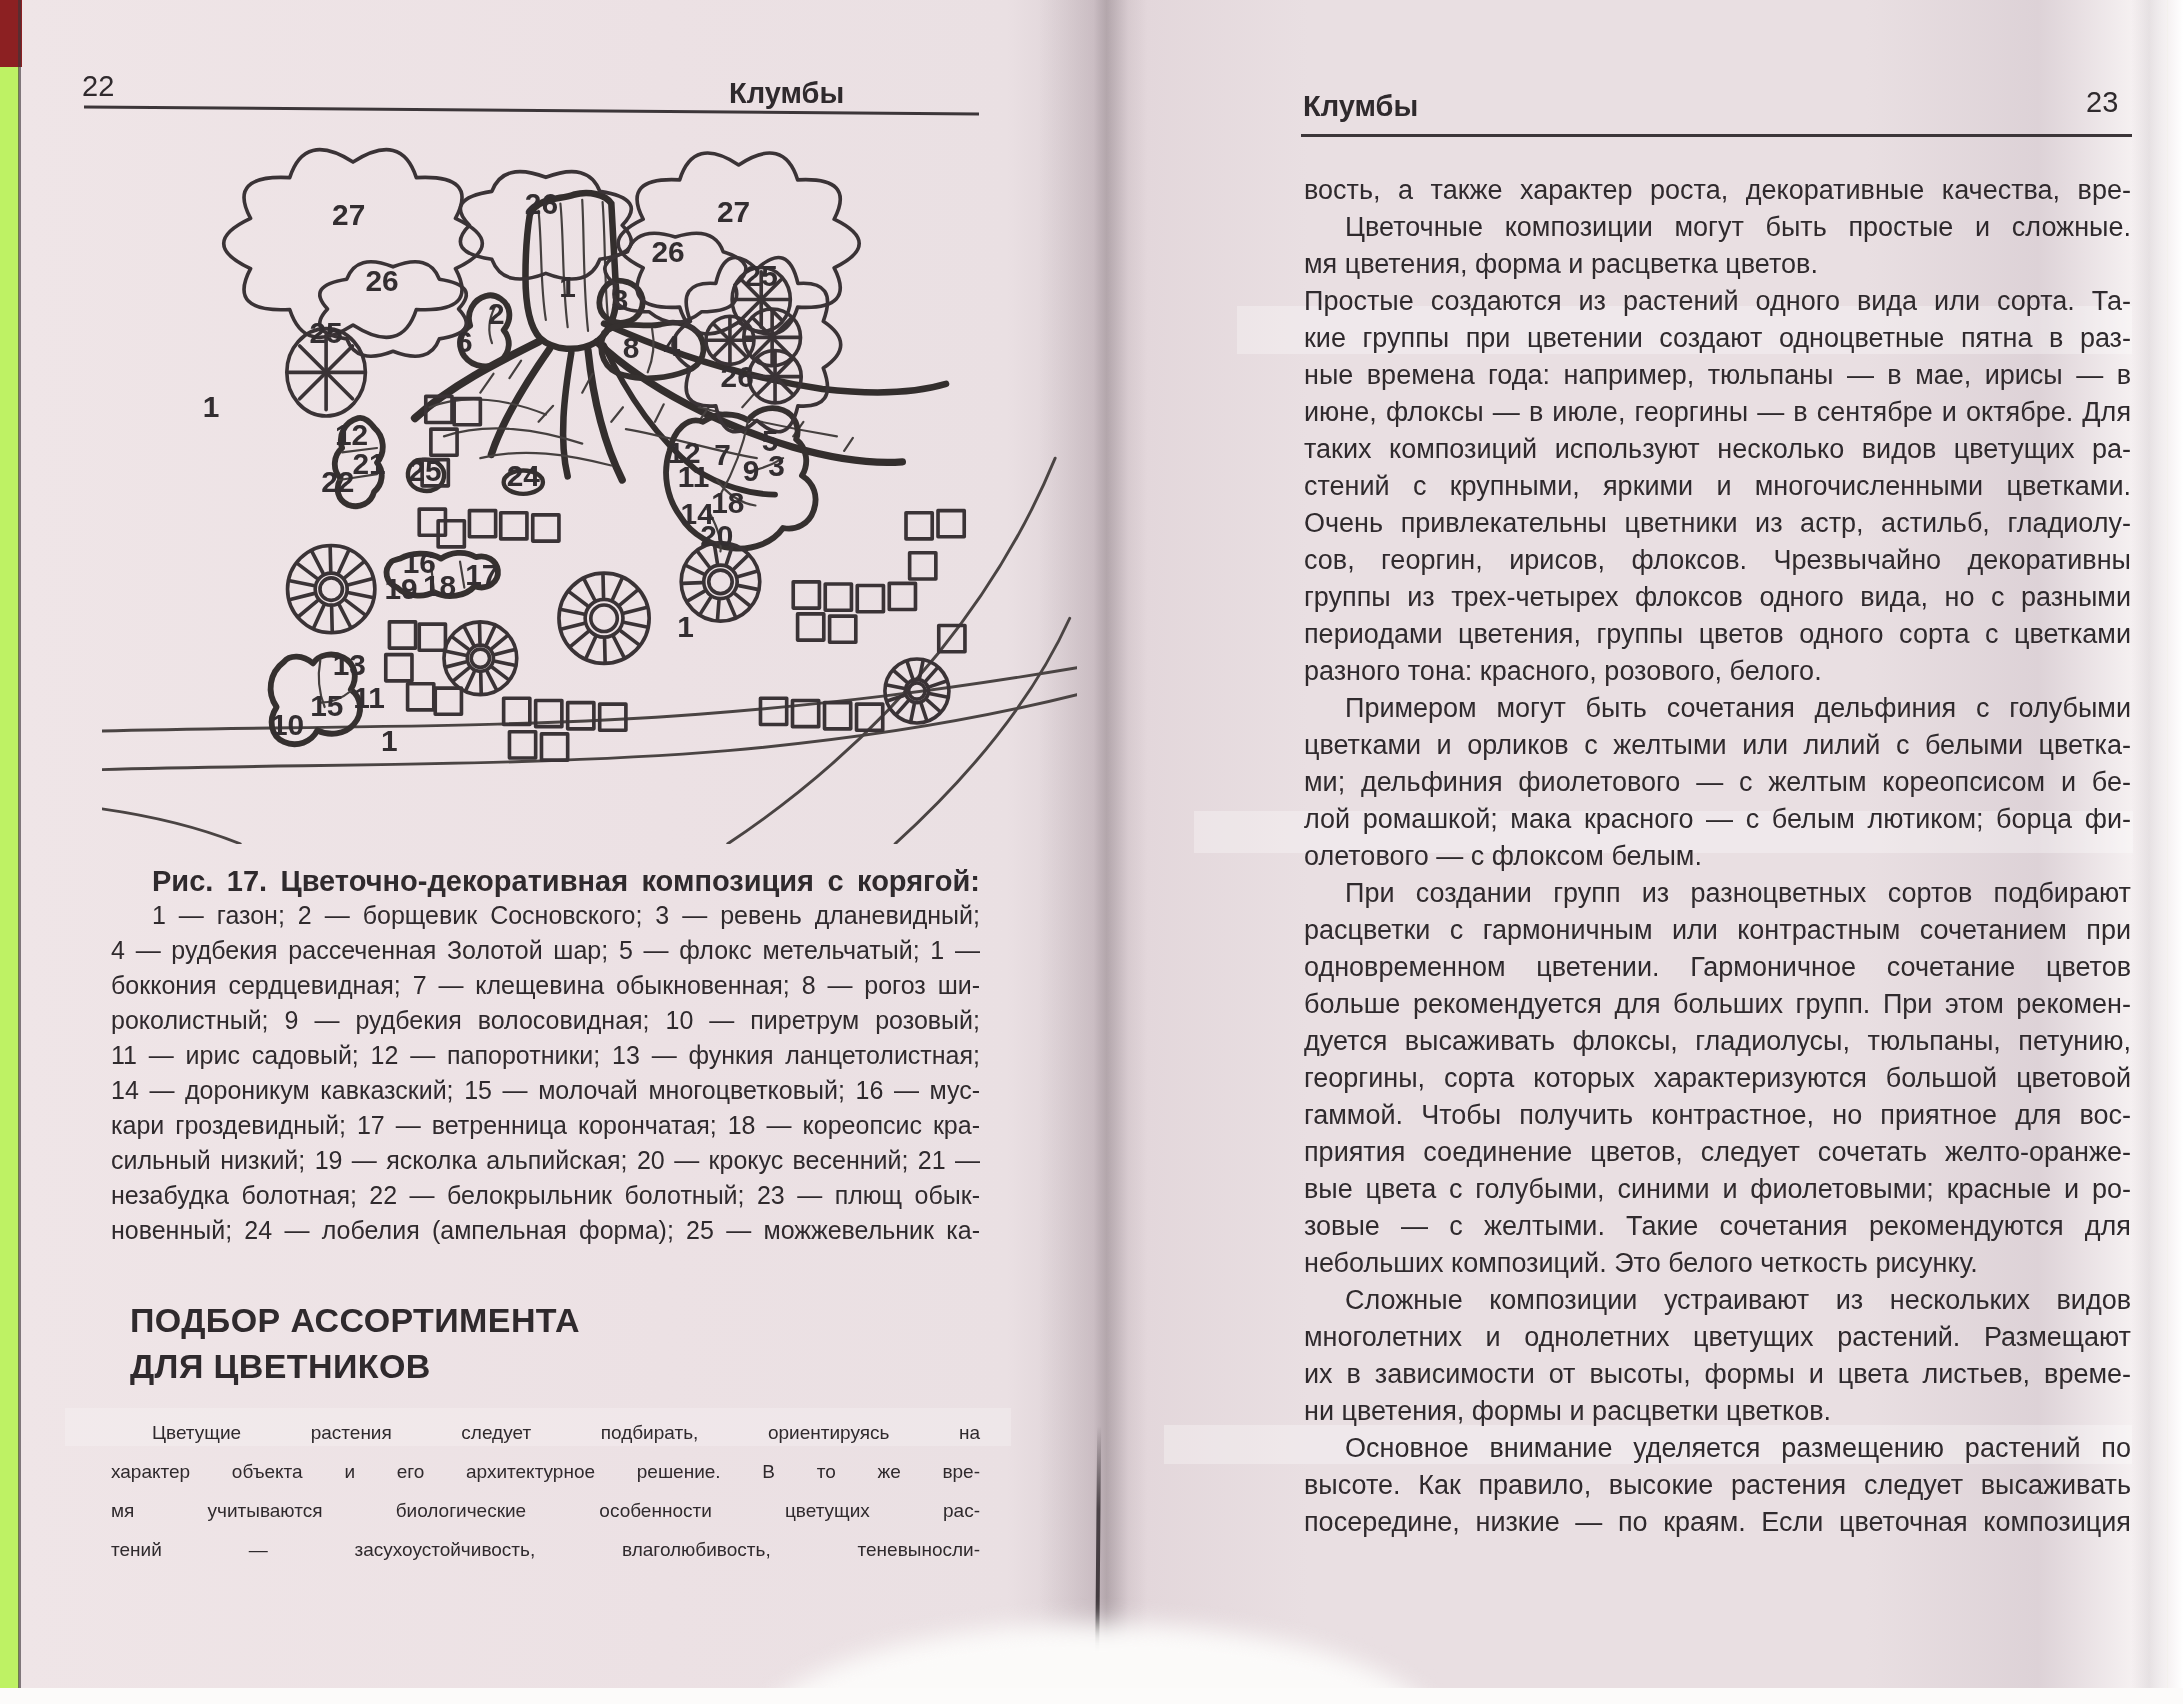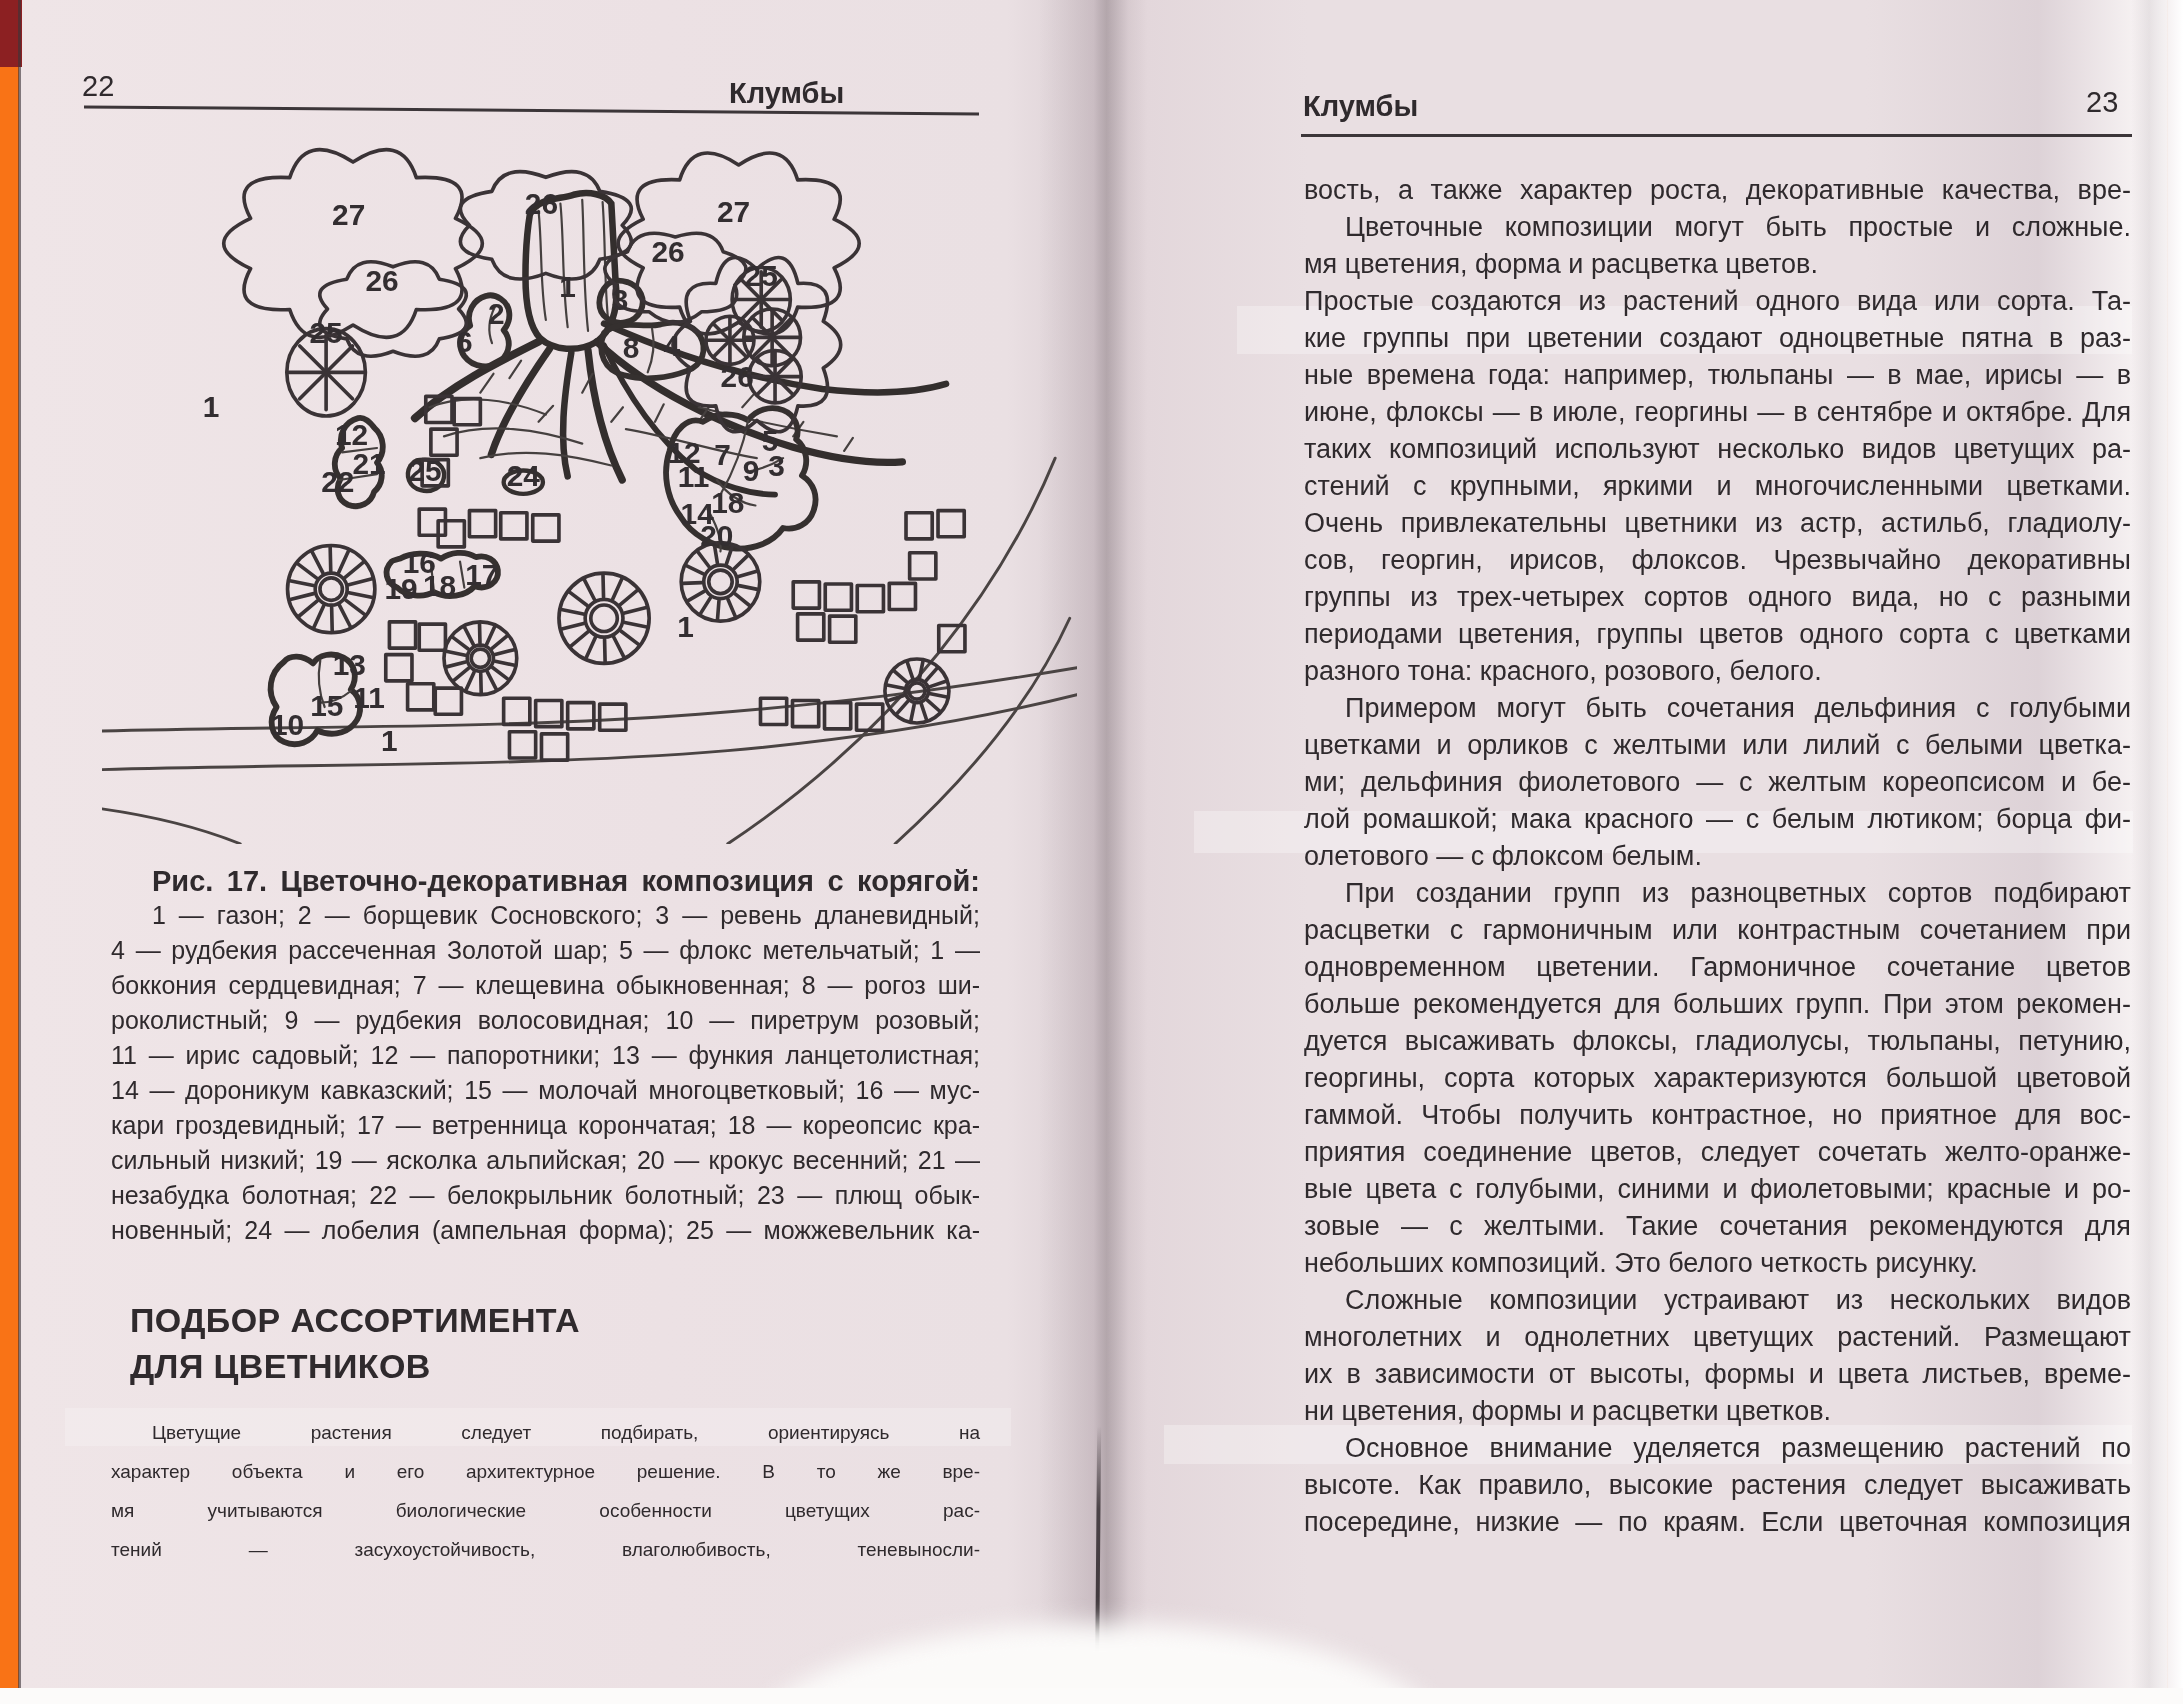--- a/index.html
+++ b/index.html
@@ -1,16 +1,16 @@
 <!DOCTYPE html>
 <html style="--ink: #2f2a2d;font-size:11.6px"><head>
 <meta charset="utf-8">
 <style>
   html,body{margin:0;padding:0;}
-  .canvas{position:relative;width:2183px;height:1704px;background:#f97316;overflow:hidden;
+  .canvas{position:relative;width:2183px;height:1704px;background:#bef264;overflow:hidden;
           font-family:"Liberation Sans",sans-serif;color:var(--ink,#2f2a2d);}
   .book{position:absolute;left:19px;top:0;width:2148px;height:1704px;
         background:linear-gradient(90deg,#efe5e7 0%,#ece1e4 30%,#eae0e3 46%,#d9cdd2 50.3%,#e3d7db 52.5%,#e9dfe2 60%,#e9dfe2 86%,#ddd2d7 94%,#f6f1f2 98.5%,#ffffff 100%);}
   .corner-red{position:absolute;left:0;top:0;width:22px;height:67px;background:#8c2022;}
   .left-edge{position:absolute;left:18px;top:0;width:2.9px;height:1704px;background:rgba(60,52,56,.62);}
   .spine-shadow{position:absolute;left:1039px;top:0;width:109px;height:1704px;
         background:linear-gradient(90deg,rgba(120,100,110,0) 0%,rgba(120,100,110,.16) 50%,rgba(88,73,80,.30) 62%,rgba(120,100,110,.08) 82%,rgba(255,255,255,0) 100%);}
   .spine-crease{position:absolute;left:1096px;top:1426px;height:277px;width:3.6px;border-radius:2.2px;
         background:linear-gradient(180deg,rgba(45,38,42,0),rgba(45,38,42,.8) 30%,rgba(40,33,37,.9));transform:rotate(.5deg);}
   .right-edge{position:absolute;left:2131px;top:0;width:52px;height:1704px;
@@ -352,21 +352,21 @@
       <div class="tl ind">Цветочные композиции могут быть простые и сложные.</div>
       <div class="tl pend">мя цветения, форма и расцветка цветов.</div>
       <div class="tl">Простые создаются из растений одного вида или сорта. Та-</div>
       <div class="tl">кие группы при цветении создают одноцветные пятна в раз-</div>
       <div class="tl">ные времена года: например, тюльпаны — в мае, ирисы — в</div>
       <div class="tl">июне, флоксы — в июле, георгины — в сентябре и октябре. Для</div>
       <div class="tl">таких композиций используют несколько видов цветущих ра-</div>
       <div class="tl">стений с крупными, яркими и многочисленными цветками.</div>
       <div class="tl">Очень привлекательны цветники из астр, астильб, гладиолу-</div>
       <div class="tl">сов, георгин, ирисов, флоксов. Чрезвычайно декоративны</div>
-      <div class="tl">группы из трех-четырех сортов одного вида, но с разными</div>
+      <div class="tl">группы из трех-четырех флоксов одного вида, но с разными</div>
       <div class="tl">периодами цветения, группы цветов одного сорта с цветками</div>
       <div class="tl pend">разного тона: красного, розового, белого.</div>
       <div class="tl ind">Примером могут быть сочетания дельфиния с голубыми</div>
       <div class="tl">цветками и орликов с желтыми или лилий с белыми цветка-</div>
       <div class="tl">ми; дельфиния фиолетового — с желтым кореопсисом и бе-</div>
       <div class="tl">лой ромашкой; мака красного — с белым лютиком; борца фи-</div>
       <div class="tl pend">олетового — с флоксом белым.</div>
       <div class="tl ind">При создании групп из разноцветных сортов подбирают</div>
       <div class="tl">расцветки с гармоничным или контрастным сочетанием при</div>
       <div class="tl">одновременном цветении. Гармоничное сочетание цветов</div>

